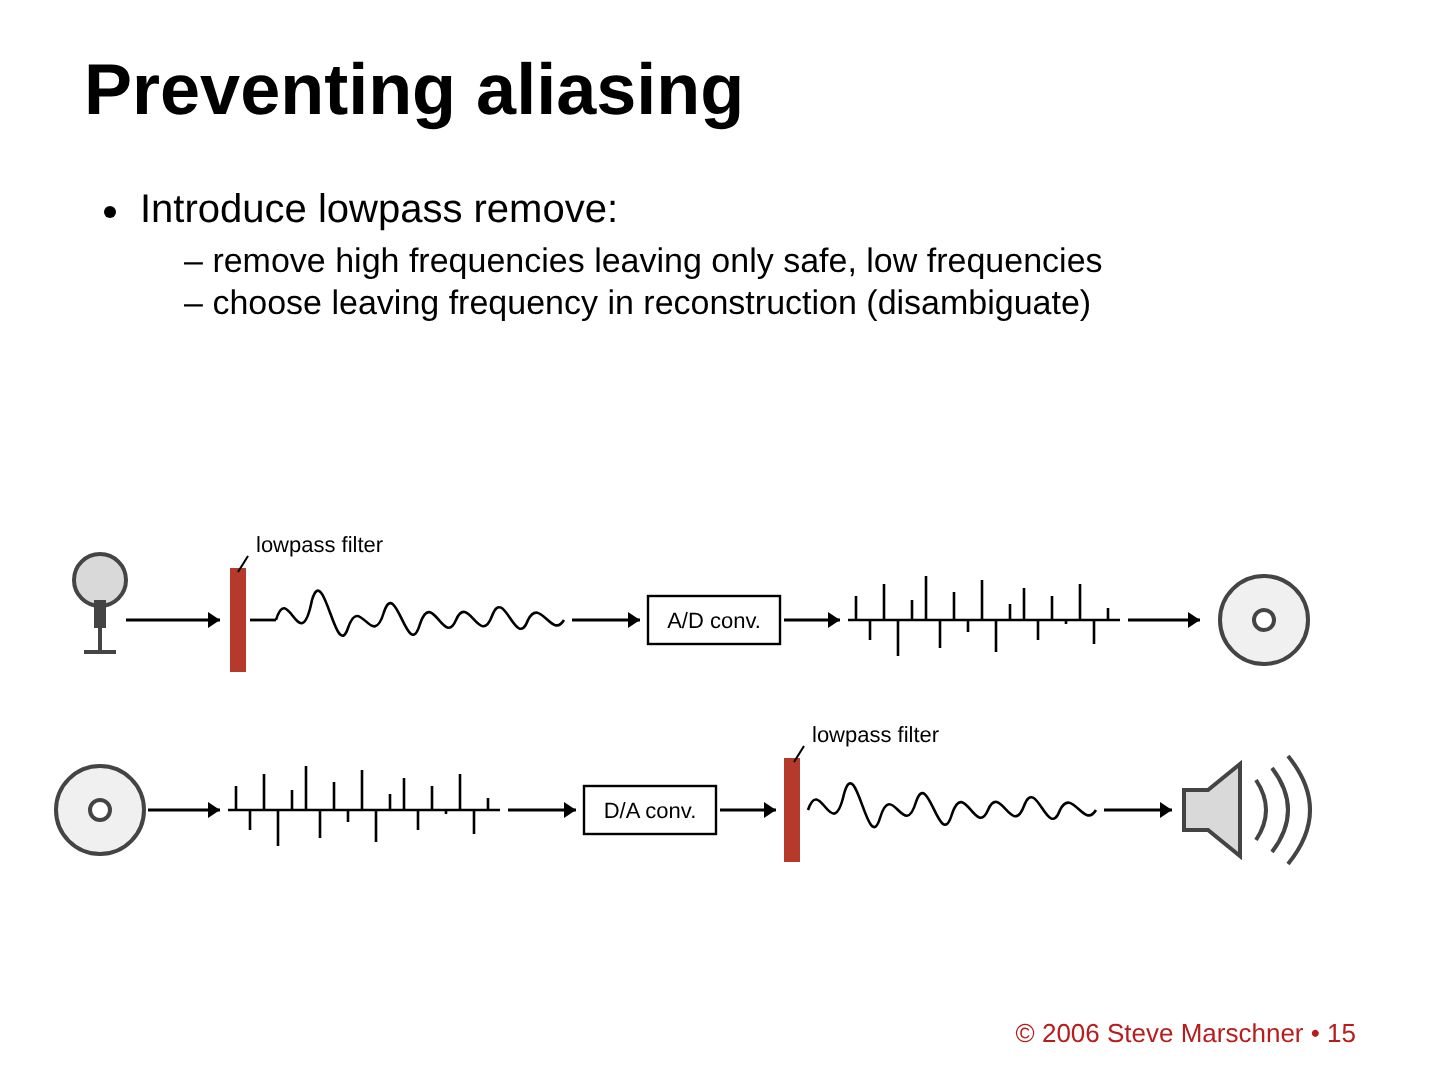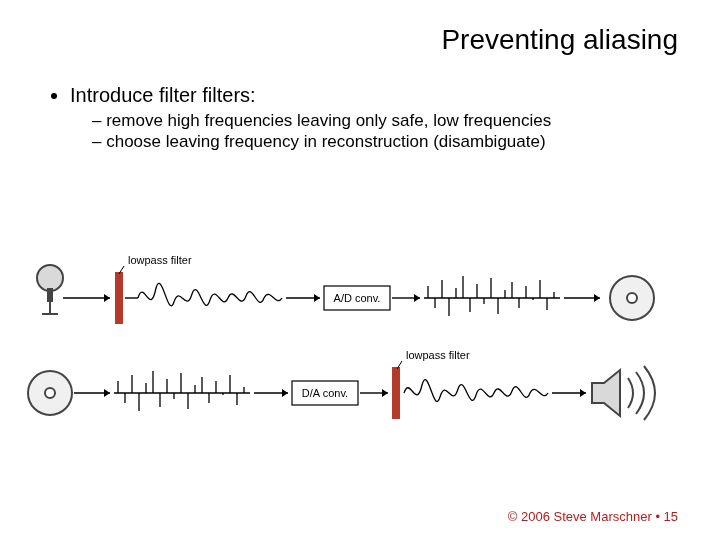--- a/index.html
+++ b/index.html
@@ -13,24 +13,23 @@
     position: relative;
     overflow: hidden;
   }
   .slide {
     position: absolute;
     inset: 0;
     padding: 24px 42px 30px 42px;
     box-sizing: border-box;
   }
   .title {
-    font-size: 28px;
-    font-weight: normal;
+    font-size: 36px;
+    font-weight: bold;
     margin: 0 0 28px 0;
-    text-align: right;
   }
   ul.lvl1 {
     margin: 0;
     padding-left: 28px;
     font-size: 20px;
   }
   ul.lvl1 > li { margin-bottom: 4px; }
   ul.lvl2 {
     margin: 4px 0 0 0;
     padding-left: 22px;
@@ -38,21 +37,21 @@
     list-style: none;
   }
   ul.lvl2 > li::before {
     content: "– ";
   }
   ul.lvl2 > li { margin-bottom: 1px; }
 
   .diagram-area {
     position: absolute;
     left: 20px;
-    top: 228px;
+    top: 240px;
     width: 680px;
     height: 220px;
   }
 
   .footer {
     position: absolute;
     right: 42px;
     bottom: 16px;
     font-size: 13px;
     color: #b91c1c;
@@ -61,21 +60,21 @@
   
 </style>
 </head>
 <body>
 
 <div class="slide">
   <h1 class="title">Preventing aliasing</h1>
 
   <ul class="lvl1">
     <li>
-      <span>Introduce filter filters:</span>
+      <span>Introduce lowpass remove:</span>
       <ul class="lvl2">
         <li>remove high frequencies leaving only safe, low frequencies</li>
         <li>choose leaving frequency in reconstruction (disambiguate)</li>
       </ul>
     </li>
   </ul>
 
   <div class="diagram-area">
     <svg viewBox="0 0 680 220" width="680" height="220">
 

